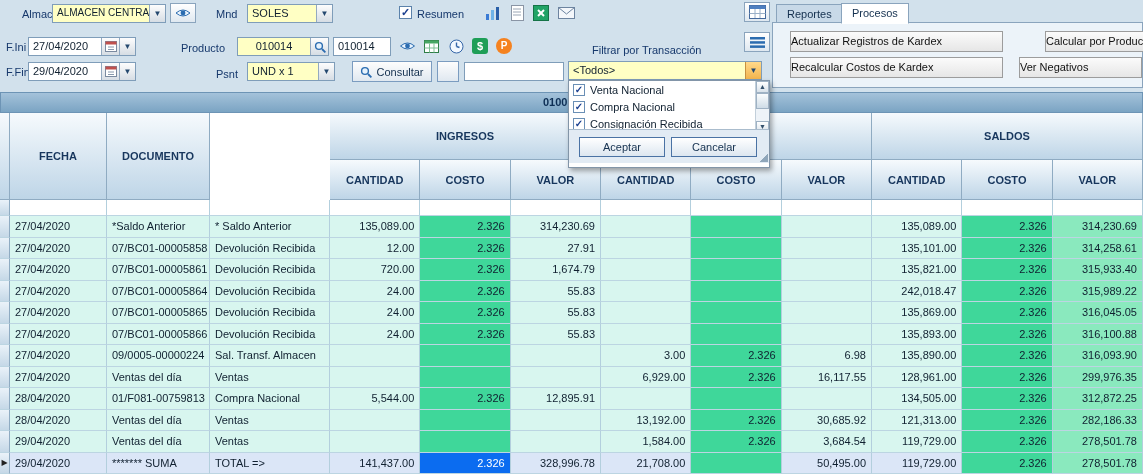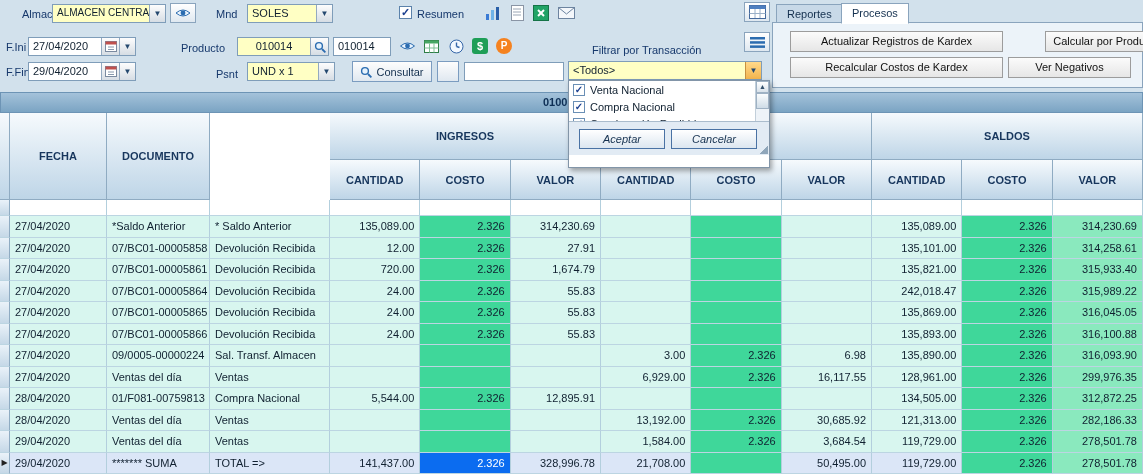--- a/index.html
+++ b/index.html
@@ -15,21 +15,21 @@
   .iconbtn{position:absolute;display:flex;align-items:center;justify-content:center;background:linear-gradient(#ffffff,#dfe8f0);border:1px solid #8aa4bd;}
   .flaticon{position:absolute;display:flex;align-items:center;justify-content:center;}
   .cbx{position:absolute;width:13px;height:13px;background:#fff;border:1px solid #5b82ab;color:#1b3f8f;font-weight:bold;font-size:11px;line-height:11px;text-align:center;}
   .badge{border-radius:50%;background:#f58220;color:#fff;font-weight:bold;width:16px;height:16px;line-height:16px;text-align:center;font-size:10px;}
   .dollar{background:#1e9e57;color:#fff;font-weight:bold;width:16px;height:16px;line-height:16px;text-align:center;font-size:11px;border-radius:3px;}
   
   .tab{position:absolute;height:19px;padding:0 10px;line-height:18px;border:1px solid #8aa4bd;color:#14304f;}
   .tab.inactive{background:#c8d9e8;top:4px;}
   .tab.active{background:#fff;top:3px;height:21px;z-index:3;border-bottom:1px solid #fff;}
   .tabpanel{position:absolute;left:772px;top:22px;width:371px;height:66px;background:#ecf3f9;border:1px solid #8aa4bd;z-index:2;}
-  .procbtn{position:absolute;background:linear-gradient(#fbfbfb,#e6e6e6);border:1px solid #9c9c9c;text-align:center;line-height:19px;color:#111;}
+  .procbtn{position:absolute;background:linear-gradient(#fbfbfb,#e6e6e6);border:1px solid #9c9c9c;line-height:19px;color:#111;}
   .btn{position:absolute;display:flex;align-items:center;justify-content:center;gap:4px;background:linear-gradient(#fdfdfd,#e0e8f0);border:1px solid #7b9cc0;color:#14304f;}
   
   #grid{position:absolute;left:0;top:92px;width:1143px;height:382px;background:#fff;}
   .gtitle{height:21px;background:linear-gradient(#a4c2da,#7ba4c3);border:1px solid #6d94b5;position:relative;color:#0e2f55;font-weight:bold;}
   .gtitle span{position:absolute;left:542px;top:3px;}
   .ghead{display:grid;grid-template-columns:var(--cols);grid-template-rows:47px 40px;width:1143px;}
   .hc{background:linear-gradient(#f6fafd,#bed5e7);border-right:1px solid #8fabc2;border-bottom:1px solid #8fabc2;color:#17365d;font-weight:bold;display:flex;align-items:center;justify-content:center;overflow:hidden;}
   .trow{display:grid;grid-template-columns:var(--cols);height:21.5px;width:1143px;}
   .trow.blank{height:16px;}
   .cell{border-right:1px solid #b3cfdd;border-bottom:1px solid #bcd5e2;padding:0 5px;line-height:20px;overflow:hidden;white-space:nowrap;background:#fff;}
@@ -42,21 +42,21 @@
   .trow .c-sel{background:var(--sel-blue,#0b6cf0) !important;color:#fff;}
   
   #fpopup{position:absolute;left:568px;top:80px;width:202px;height:88px;background:#fff;border:1px solid #8295a8;box-shadow:2px 3px 5px rgba(0,0,0,.35);z-index:10;}
   #flist{position:absolute;left:0;top:0;width:186px;height:52px;background:#fff;}
   .fitem{display:flex;align-items:center;gap:5px;height:17px;padding-left:4px;}
   .fcb{width:12px;height:12px;background:#fff;border:1px solid #6a8fb5;color:#1b3f8f;font-weight:bold;font-size:10px;line-height:10px;text-align:center;flex:0 0 12px;}
   .sbar{position:absolute;right:0;top:0;width:14px;height:52px;background:#eef3f8;border-left:1px solid #c2cfda;display:flex;flex-direction:column;}
   .sarr{height:12px;background:linear-gradient(#fff,#d9e2ea);border:1px solid #9fb2c4;font-size:7px;line-height:10px;text-align:center;color:#33506b;}
   .sthumb{height:16px;background:linear-gradient(#fbfdfe,#cfdce7);border:1px solid #9fb2c4;}
   .sspace{flex:1;}
-  .ffoot{position:absolute;left:0;bottom:12px;width:200px;height:34px;background:#e2ebf4;border-top:1px solid #aabccd;font-style:italic;}
+  .ffoot{position:absolute;left:0;bottom:4px;width:200px;height:34px;background:#e2ebf4;border-top:1px solid #aabccd;}
   .fbtn{position:absolute;top:7px;width:86px;height:20px;border:1px solid #4a72a4;background:linear-gradient(#ffffff,#dce6f0);text-align:center;line-height:18px;color:#14304f;}
   .grip{position:absolute;right:1px;bottom:1px;width:9px;height:9px;background:linear-gradient(135deg,transparent 55%,#8fa6ba 55%);}
   svg{display:block;}
 </style>
 </head>
 <body>
 
 <div id="app">
 
   <span class="lbl" style="left:6px;top:8px;margin-left:16px;">Almacén</span>
@@ -230,21 +230,21 @@
     <span class="val">&lt;Todos&gt;</span>
     <span class="arrowbtn orange">▼</span>
   </div>
 
   <div class="tab inactive" style="left:776px;"><span>Reportes</span></div>
   <div class="tab active" style="left:841px;"><span>Procesos</span></div>
   <div class="tabpanel">
     <div class="procbtn" style="left:17px;top:8px;width:213px;height:21px;">Actualizar Registros de Kardex</div>
     <div class="procbtn" style="left:244px;top:8px;width:123px;height:21px;margin-left:28px;">Calcular por Producto</div>
     <div class="procbtn" style="left:17px;top:34px;width:213px;height:21px;">Recalcular Costos de Kardex</div>
-    <div class="procbtn" style="left:235px;top:34px;width:123px;height:21px;">Ver Negativos</div>
+    <div class="procbtn" style="left:246px;top:34px;width:123px;height:21px;">Ver Negativos</div>
   </div>
 
   <div id="grid">
     <div class="gtitle">
       <span>010014</span>
     </div>
     <div class="ghead">
       <div class="hc" style="grid-column:1;grid-row:1/3;"></div>
       <div class="hc" style="grid-column:2;grid-row:1/3;">FECHA</div>
       <div class="hc" style="grid-column:3;grid-row:1/3;text-align:center;">DOCUMENTO</div>

